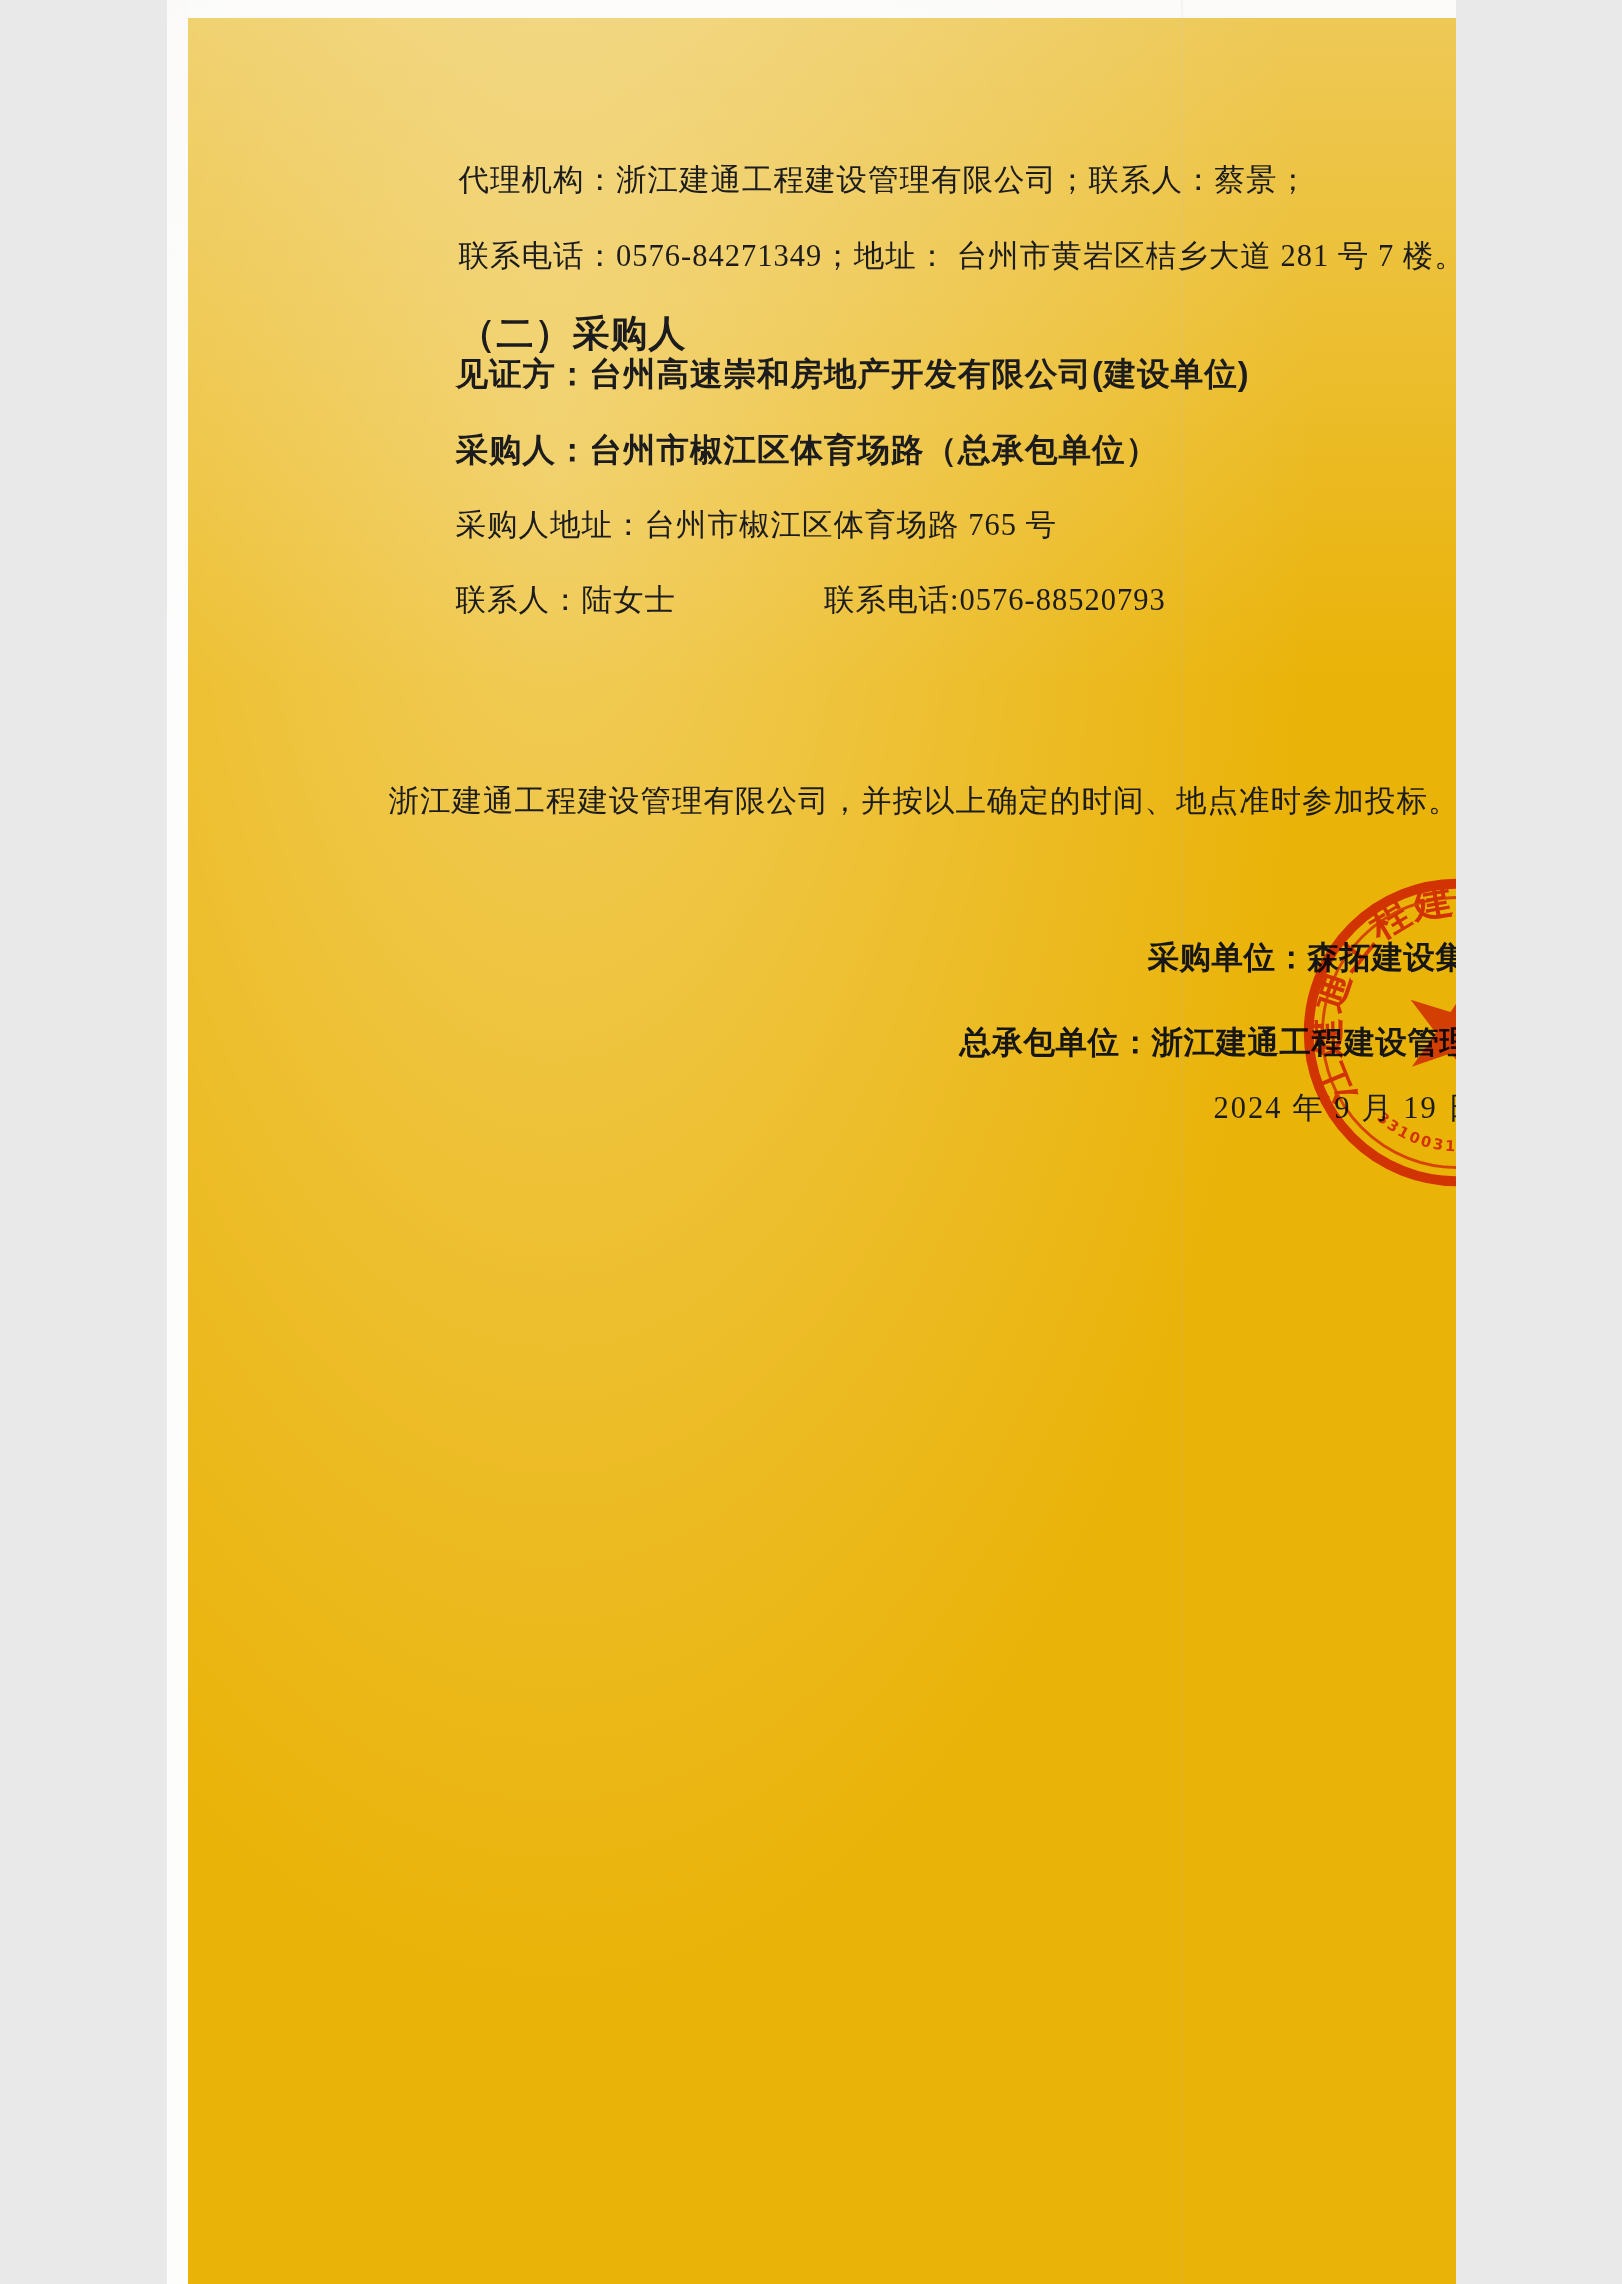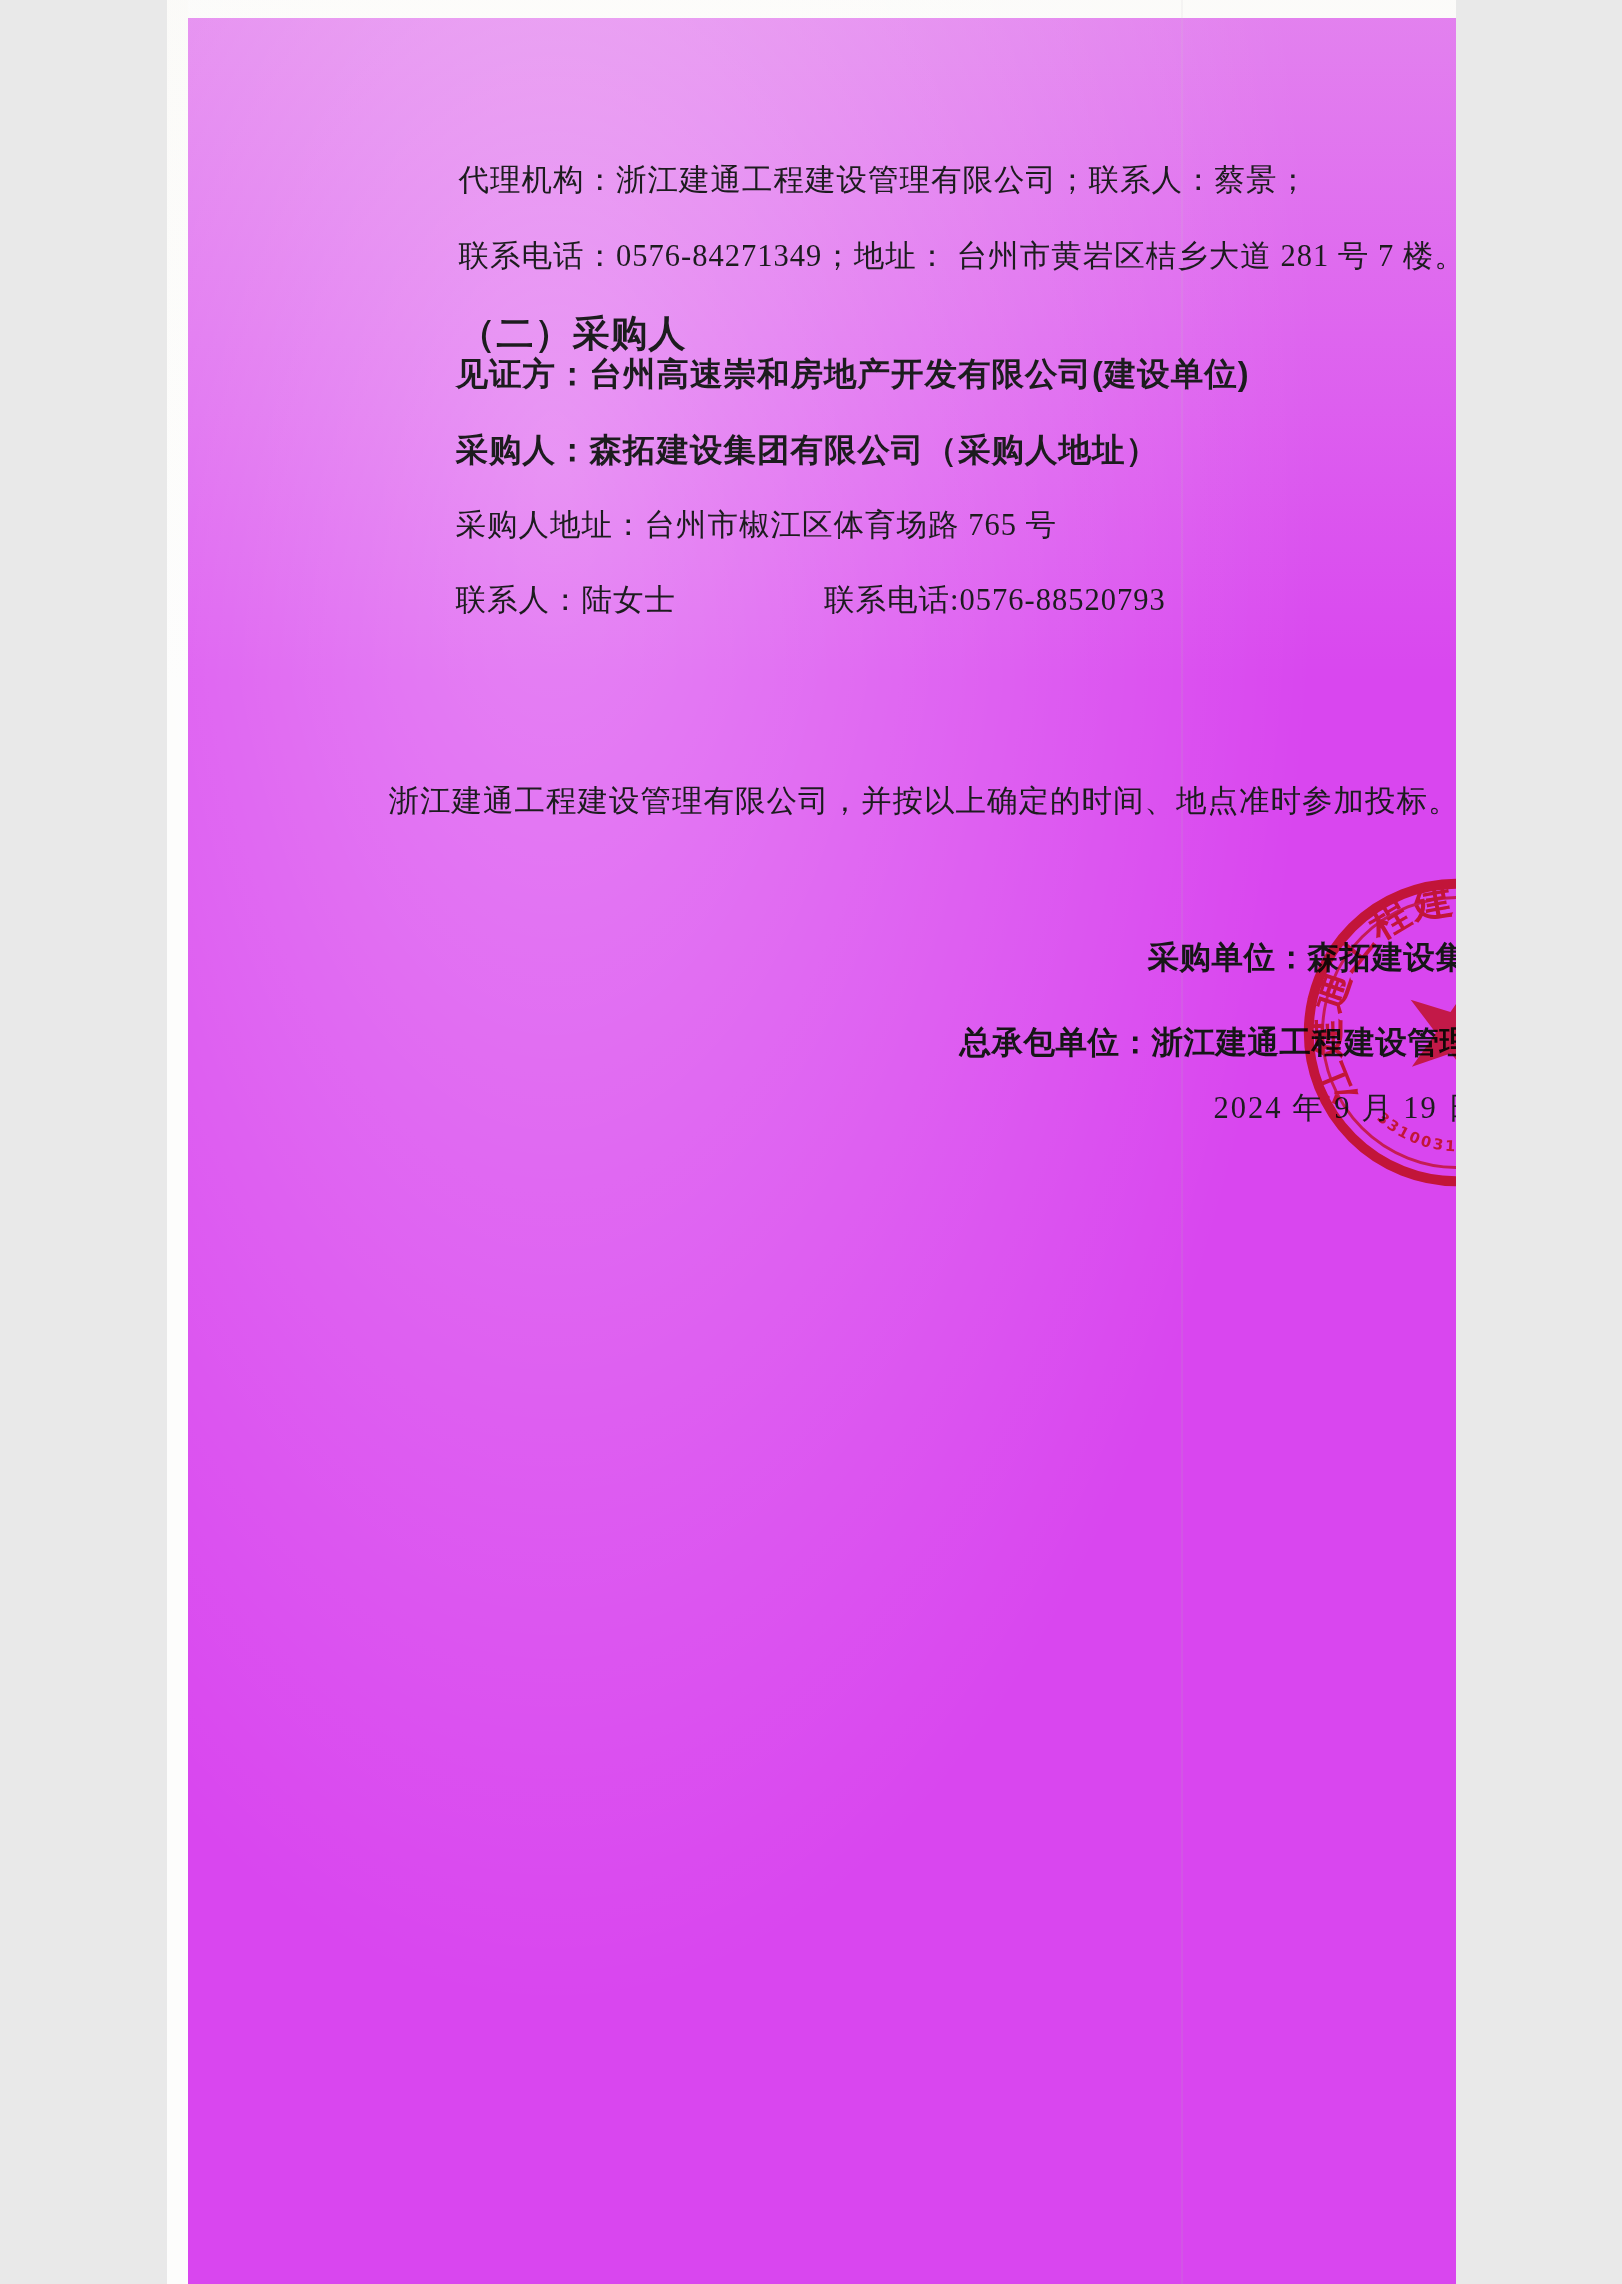--- a/index.html
+++ b/index.html
@@ -1,20 +1,20 @@
 <!DOCTYPE html>
 <html><head>
 <meta charset="utf-8">
 <style>
   html,body{margin:0;padding:0;background:#e9e9e9;}
   .page{
     position:relative;
     width:1289px;height:2284px;
     margin:0 auto;
-    background:#d946ef;
+    background:#eab308;
     overflow:hidden;
     font-family:"Liberation Serif","DejaVu Serif",serif;
     color:#1c1c1e;
   }
   
   .scan-strip-top{position:absolute;left:0;top:0;width:100%;height:17.7px;background:#ffffff;}
   .scan-strip-left{position:absolute;left:0;top:0;width:21.7px;height:100%;background:#fdfdfc;}
   .scan-streak{position:absolute;top:0;left:1014px;width:2px;height:100%;background:rgba(175,175,180,0.14);}
   .paper-tint{position:absolute;inset:0;background:
      radial-gradient(ellipse at 30% 20%, rgba(255,255,255,0.35), rgba(0,0,0,0) 60%),
@@ -96,21 +96,21 @@
   <div class="paper-tint"></div>
 
   <div class="tline" style="left:292px;top:160px;">代理机构：浙江建通工程建设管理有限公司；联系人：蔡景；</div>
 
   <div class="tline" style="left:292px;top:236px;">联系电话：0576-84271349；地址：  台州市黄岩区桔乡大道 281 号 7 楼。</div>
 
   <div class="tline bold-serif" style="left:292px;top:309px;font-size:37px;">（二）采购人</div>
 
   <div class="tline bold-serif" style="left:289px;top:353px;font-size:32.5px;">见证方：台州高速崇和房地产开发有限公司(建设单位)</div>
 
-  <div class="tline bold-serif" style="left:289px;top:429px;font-size:32.5px;">采购人：森拓建设集团有限公司（采购人地址）</div>
+  <div class="tline bold-serif" style="left:289px;top:429px;font-size:32.5px;">采购人：台州市椒江区体育场路（总承包单位）</div>
 
   <div class="tline" style="left:289px;top:505px;">采购人地址：台州市椒江区体育场路 765 号</div>
 
   <div class="tline" style="left:289px;top:580px;">
     <span>联系人：陆女士</span><span style="display:inline-block;width:148px;"></span><span>联系电话:0576-88520793</span>
   </div>
 
   <div class="remark" style="top:781px;">浙江建通工程建设管理有限公司，并按以上确定的时间、地点准时参加投标。</div>
 
   <div class="sig-line" style="left:981px;top:937px;">采购单位：森拓建设集团有限公司</div>

